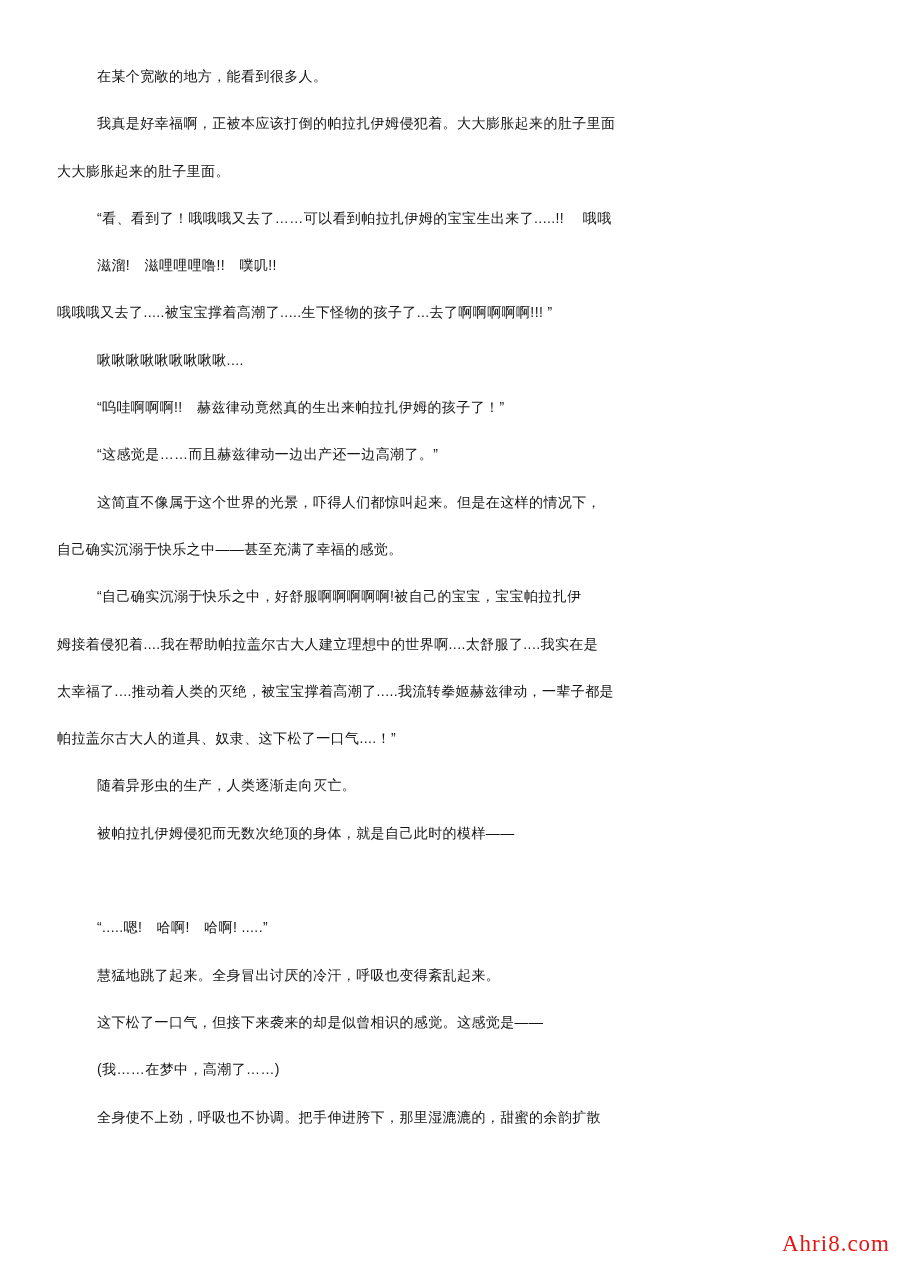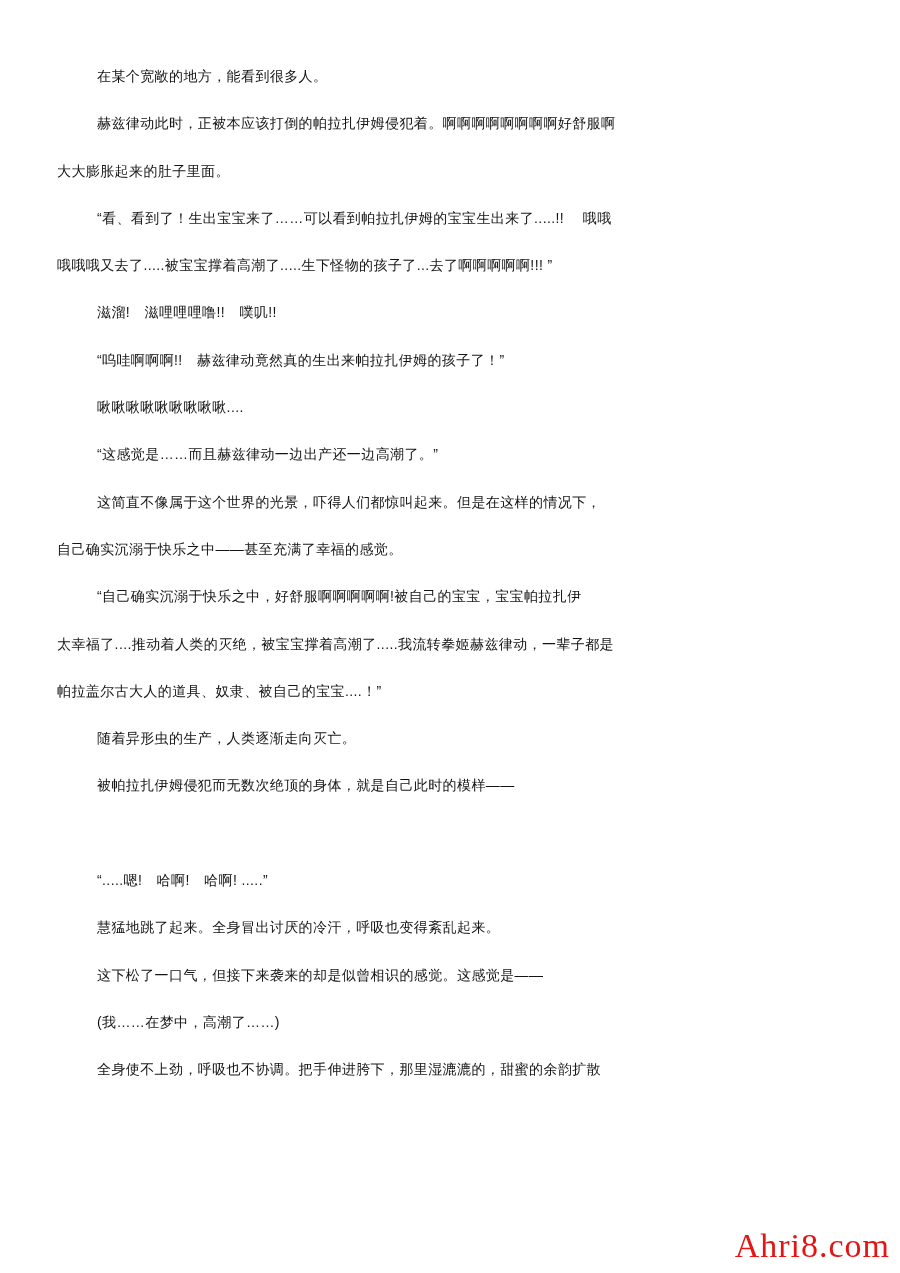--- a/index.html
+++ b/index.html
@@ -29,46 +29,47 @@
     letter-spacing: 0.4px;
     white-space: pre;
     overflow: visible;
   }
   .line.indent {
     padding-left: 40px;
   }
   .watermark {
     position: absolute;
     right: 10px;
-    bottom: 8px;
+    bottom: 16px;
     font-family: "Liberation Serif", serif;
-    font-size: 34px;
+    font-size: 23px;
     letter-spacing: 1px;
     color: #e31616;
   }
 </style>
 </head>
 <body>
 
 <div class="page" style="color: rgb(20, 20, 20);">
   <div class="text-body" id="text-body">
       <div class="line indent">在某个宽敞的地方，能看到很多人。</div>
-      <div class="line indent">赫兹律动此时，正被本应该打倒的帕拉扎伊姆侵犯着。啊啊啊啊啊啊啊啊好舒服啊</div>
+      <div class="line indent">我真是好幸福啊，正被本应该打倒的帕拉扎伊姆侵犯着。大大膨胀起来的肚子里面</div>
       <div class="line">大大膨胀起来的肚子里面。</div>
-      <div class="line indent">“看、看到了！生出宝宝来了……可以看到帕拉扎伊姆的宝宝生出来了.....!!　 哦哦</div>
+      <div class="line indent">“看、看到了！哦哦哦又去了……可以看到帕拉扎伊姆的宝宝生出来了.....!!　 哦哦</div>
+      <div class="line indent">滋溜!　滋哩哩哩噜!!　噗叽!!</div>
       <div class="line">哦哦哦又去了.....被宝宝撑着高潮了.....生下怪物的孩子了...去了啊啊啊啊啊!!! ”</div>
-      <div class="line indent">滋溜!　滋哩哩哩噜!!　噗叽!!</div>
+      <div class="line indent">啾啾啾啾啾啾啾啾啾....</div>
       <div class="line indent">“呜哇啊啊啊!!　赫兹律动竟然真的生出来帕拉扎伊姆的孩子了！”</div>
-      <div class="line indent">啾啾啾啾啾啾啾啾啾....</div>
       <div class="line indent">“这感觉是……而且赫兹律动一边出产还一边高潮了。”</div>
       <div class="line indent">这简直不像属于这个世界的光景，吓得人们都惊叫起来。但是在这样的情况下，</div>
       <div class="line">自己确实沉溺于快乐之中——甚至充满了幸福的感觉。</div>
       <div class="line indent">“自己确实沉溺于快乐之中，好舒服啊啊啊啊啊!被自己的宝宝，宝宝帕拉扎伊</div>
+      <div class="line">姆接着侵犯着....我在帮助帕拉盖尔古大人建立理想中的世界啊....太舒服了....我实在是</div>
       <div class="line">太幸福了....推动着人类的灭绝，被宝宝撑着高潮了.....我流转拳姬赫兹律动，一辈子都是</div>
-      <div class="line">帕拉盖尔古大人的道具、奴隶、被自己的宝宝....！”</div>
+      <div class="line">帕拉盖尔古大人的道具、奴隶、这下松了一口气....！”</div>
       <div class="line indent">随着异形虫的生产，人类逐渐走向灭亡。</div>
       <div class="line indent">被帕拉扎伊姆侵犯而无数次绝顶的身体，就是自己此时的模样——</div>
       <div class="line"></div>
       <div class="line indent">“.....嗯!　哈啊!　哈啊! .....”</div>
       <div class="line indent">慧猛地跳了起来。全身冒出讨厌的冷汗，呼吸也变得紊乱起来。</div>
       <div class="line indent">这下松了一口气，但接下来袭来的却是似曾相识的感觉。这感觉是——</div>
       <div class="line indent">(我……在梦中，高潮了……)</div>
       <div class="line indent">全身使不上劲，呼吸也不协调。把手伸进胯下，那里湿漉漉的，甜蜜的余韵扩散</div>
     </div>
   <div class="watermark" style="color: rgb(227, 22, 22);">Ahri8.com</div>

